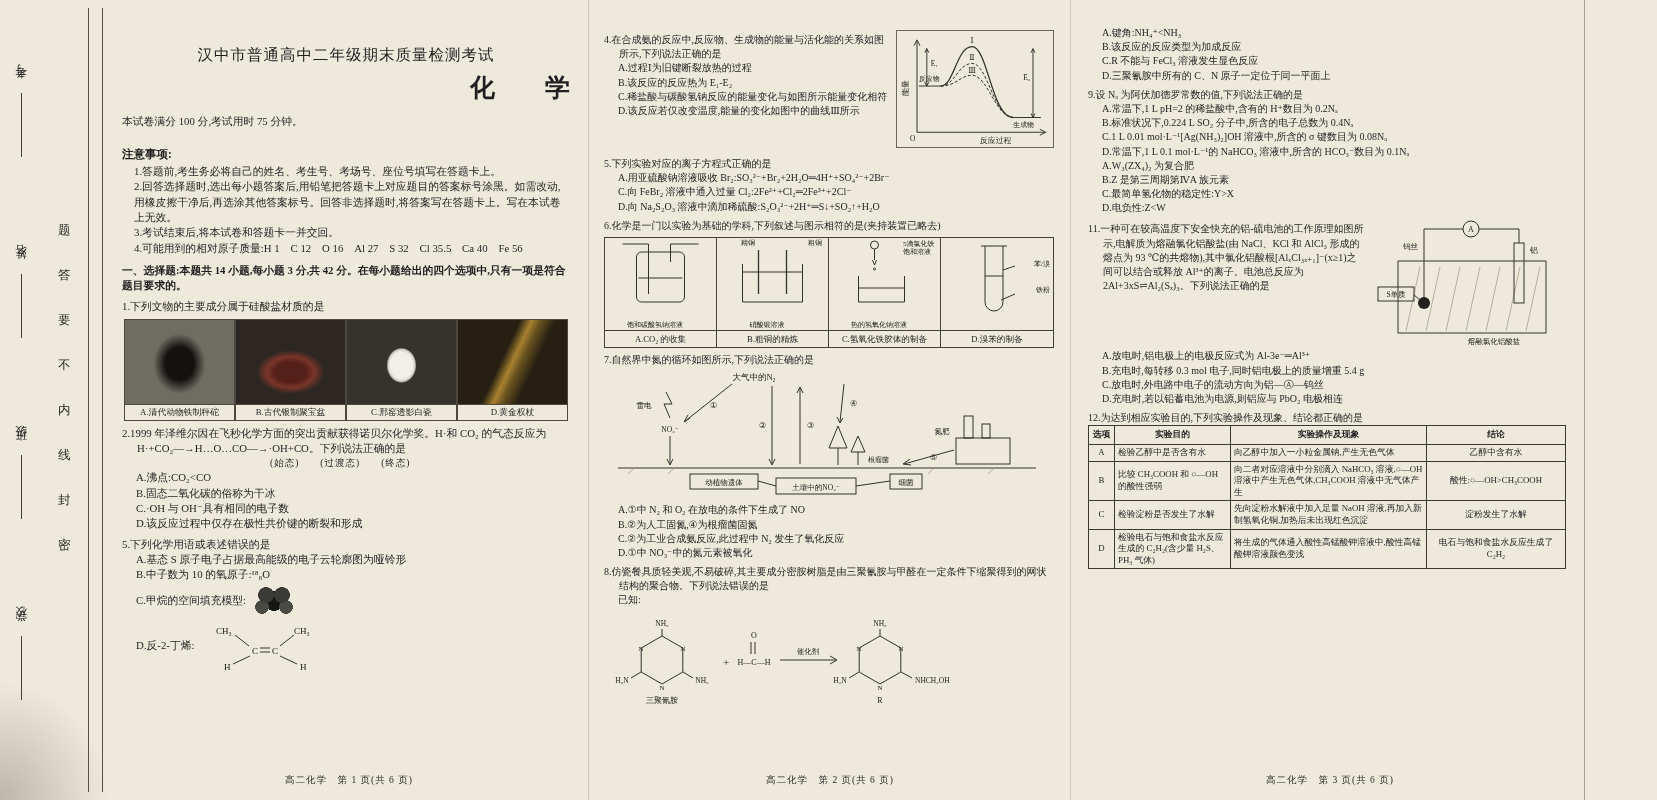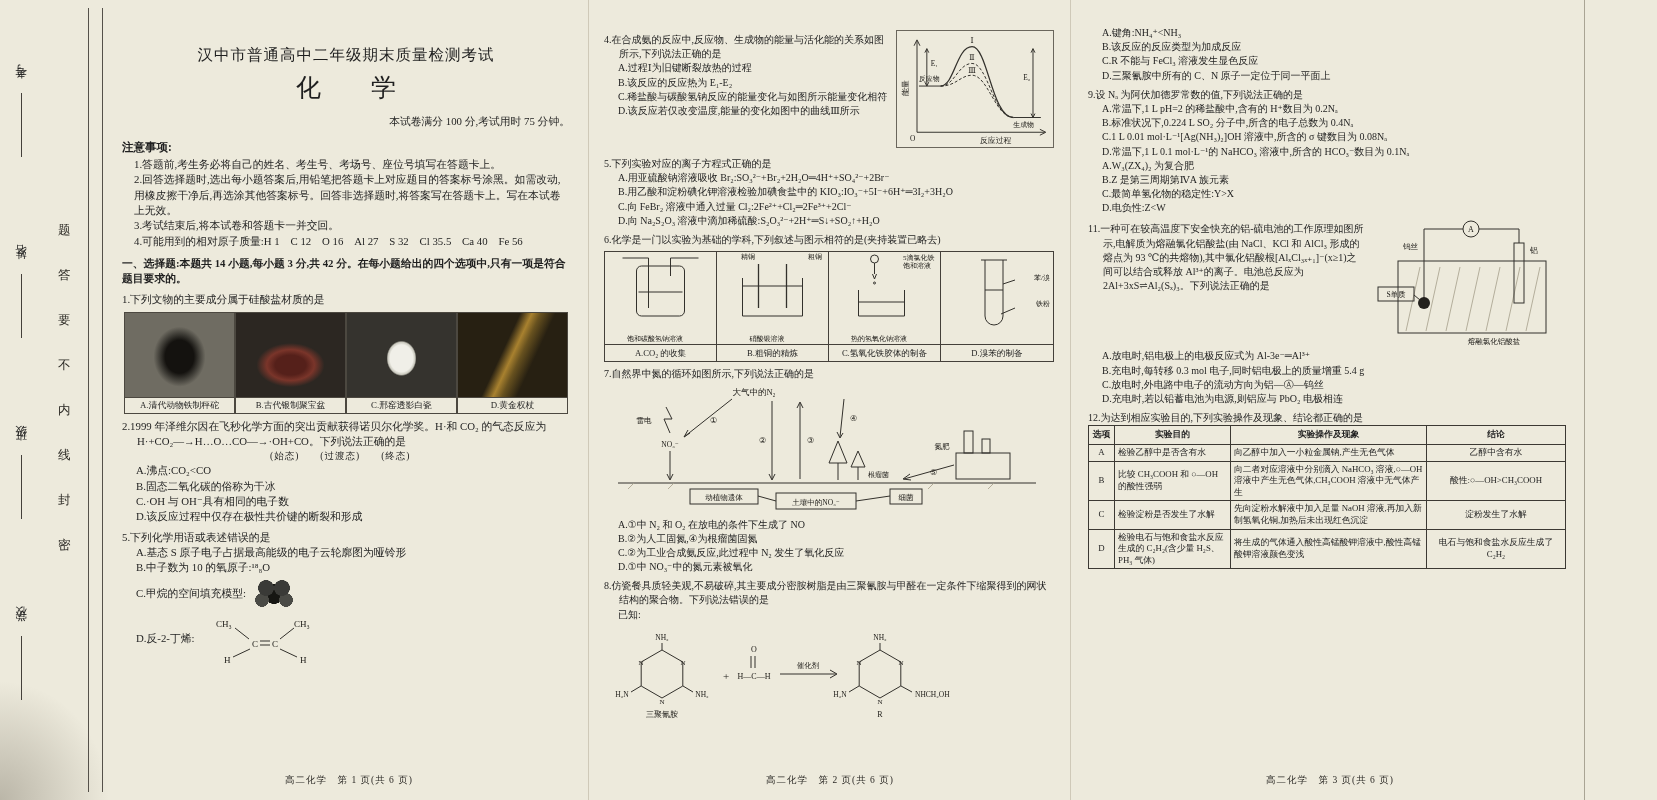--- a/index.html
+++ b/index.html
@@ -16,22 +16,22 @@
   .vfield{display:flex;flex-direction:column;align-items:center;gap:5px}
   .vlabel{writing-mode:vertical-rl;transform:rotate(180deg);font-size:11.5px;letter-spacing:4px}
   .vline{width:1px;height:64px;background:#44403a}
   .sealcol{position:absolute;left:58px;top:222px;display:flex;flex-direction:column;gap:28px;font-size:12.5px;color:#2a2823}
   
   .col{position:absolute;top:0;height:800px;line-height:1.42}
   #c1{left:116px;width:466px;padding:44px 12px 0 6px;font-size:10.8px}
   #c2{left:596px;width:468px;padding:26px 10px 0 8px;font-size:10px}
   #c3{left:1080px;width:500px;padding:26px 14px 0 8px;font-size:10px}
   h1.extitle{font-size:15.5px;text-align:center;letter-spacing:1px;font-weight:normal}
-  h2.subject{font-size:25px;text-align:center;font-weight:normal;margin:4px 0 8px}
-  .info{text-align:right;margin-bottom:10px}
+  h2.subject{font-size:25px;text-align:right;font-weight:bold;margin:4px 0 8px}
+  .info{text-align:left;margin-bottom:17px}
   .notetitle{font-weight:bold;font-size:11.5px;margin-bottom:2px}
   .notice{padding-left:12px}
   .section{font-weight:bold;margin:7px 0 2px}
   .stem{margin-top:5px;padding-left:15px;text-indent:-15px}
   .opt{padding-left:27px;text-indent:-13px}
   .states{padding-left:148px;font-size:9.5px;letter-spacing:1px}
   .qblock{overflow:hidden;margin-top:2px}
   .pfoot{position:absolute;bottom:13px;left:0;right:0;text-align:center;font-size:9.5px;letter-spacing:1px;color:#2c2a26}
   
   .artgrid{display:grid;grid-template-columns:repeat(4,1fr);margin:5px 2px 2px 2px}
@@ -211,21 +211,20 @@
       </svg>
       <p class="stem">4.在合成氨的反应中,反应物、生成物的能量与活化能的关系如图所示,下列说法正确的是</p>
       <p class="opt">A.过程Ⅰ为旧键断裂放热的过程</p>
       <p class="opt">B.该反应的反应热为 E₁-E₂</p>
       <p class="opt">C.稀盐酸与碳酸氢钠反应的能量变化与如图所示能量变化相符</p>
       <p class="opt">D.该反应若仅改变温度,能量的变化如图中的曲线Ⅲ所示</p>
     </div>
 
     <p class="stem">5.下列实验对应的离子方程式正确的是</p>
     <p class="opt">A.用亚硫酸钠溶液吸收 Br₂:SO₃²⁻+Br₂+2H₂O═4H⁺+SO₄²⁻+2Br⁻</p>
-    <p class="opt">B.用乙酸和淀粉碘化钾溶液检验加碘食盐中的 KIO₃:IO₃⁻+5I⁻+6H⁺═3I₂+3H₂O</p>
     <p class="opt">C.向 FeBr₂ 溶液中通入过量 Cl₂:2Fe²⁺+Cl₂═2Fe³⁺+2Cl⁻</p>
     <p class="opt">D.向 Na₂S₂O₃ 溶液中滴加稀硫酸:S₂O₃²⁻+2H⁺═S↓+SO₂↑+H₂O</p>
 
     <p class="stem">6.化学是一门以实验为基础的学科,下列叙述与图示相符的是(夹持装置已略去)</p>
     <div class="appgrid">
       <div class="appcell">
         <svg width="100%" height="76" viewBox="0 0 104 76">
           <rect x="28" y="14" width="48" height="50" rx="5" class="sln"></rect>
           <line x1="30" y1="40" x2="74" y2="40" class="sln"></line>
           <polyline points="14,6 40,6 40,56" class="sln"></polyline>

